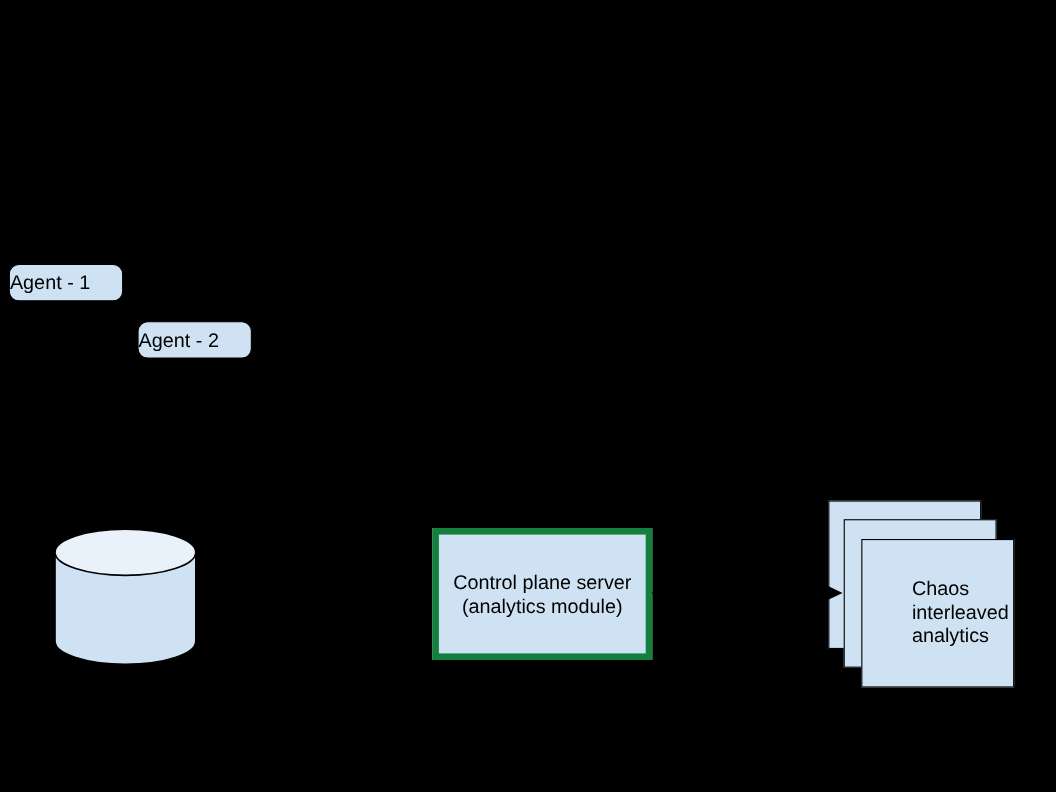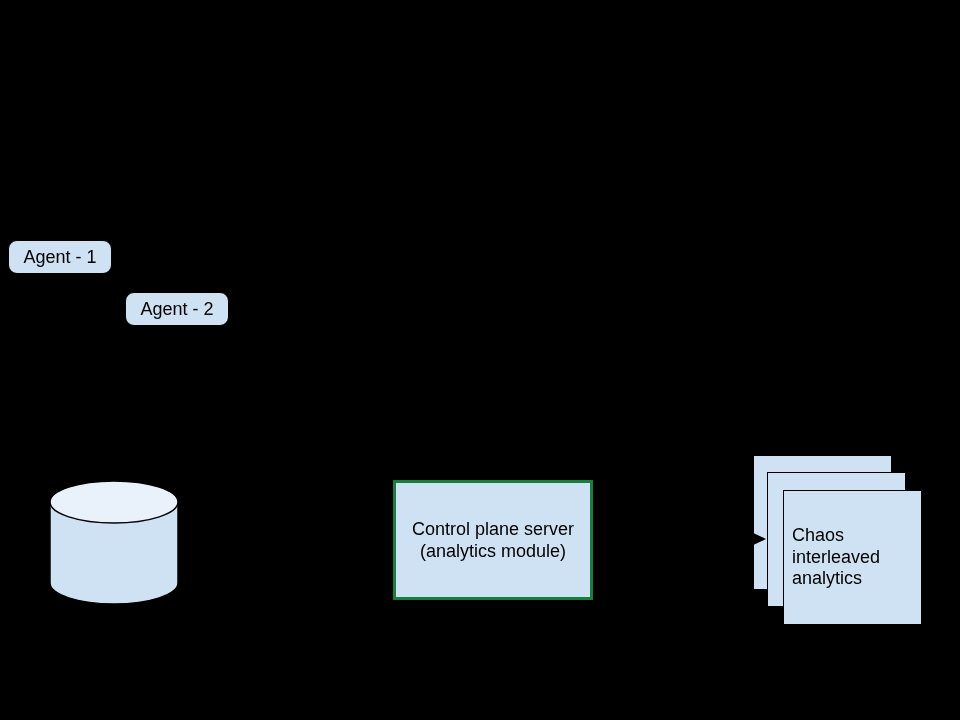--- a/index.html
+++ b/index.html
@@ -20,21 +20,20 @@
   .agent-pill {
     position: absolute;
     width: 104px;
     height: 34px;
     background: #cfe2f3;
     border: 1px solid #000000;
     border-radius: 9px;
     box-sizing: border-box;
     display: flex;
     align-items: center;
-    justify-content: center;
     font-size: 18px;
   }
   .agent-1 { left: 8px;   top: 240px; }
   .agent-2 { left: 125px; top: 292px; }
   .agent-n { left: 264px; top: 325px; }
 
   
   .cylinder-wrap {
     position: absolute;
     left: 48px;
@@ -53,21 +52,21 @@
   .cylinder-label span { display: block; }
 
   
   .server-box {
     position: absolute;
     left: 393px;
     top: 480px;
     width: 200px;
     height: 120px;
     background: #cfe2f3;
-    border: 3px solid #15803d;
+    border: 6px solid #15803d;
     box-sizing: border-box;
     display: flex;
     flex-direction: column;
     align-items: center;
     justify-content: center;
     text-align: center;
     font-size: 18px;
     line-height: 22px;
   }
 
@@ -80,20 +79,21 @@
     border: 1.5px solid #000000;
     box-sizing: content-box;
   }
   .dash-back   { left: 753px; top: 455px; }
   .dash-middle { left: 767px; top: 472px; }
   .dash-front  { left: 783px; top: 490px; }
   .dash-label {
     padding: 34px 4px 0 8px;
     font-size: 18px;
     line-height: 21.5px;
+    margin-left: 37px;
   }
   .dash-label span { display: block; }
 
   
   .arrow-layer {
     position: absolute;
     left: 0;
     top: 0;
     width: 960px;
     height: 720px;

